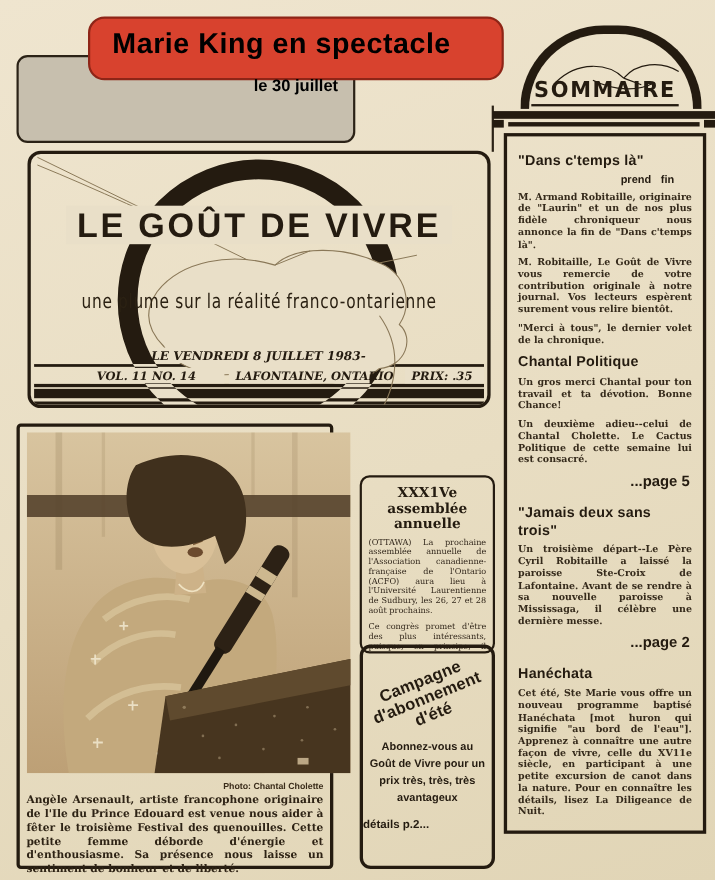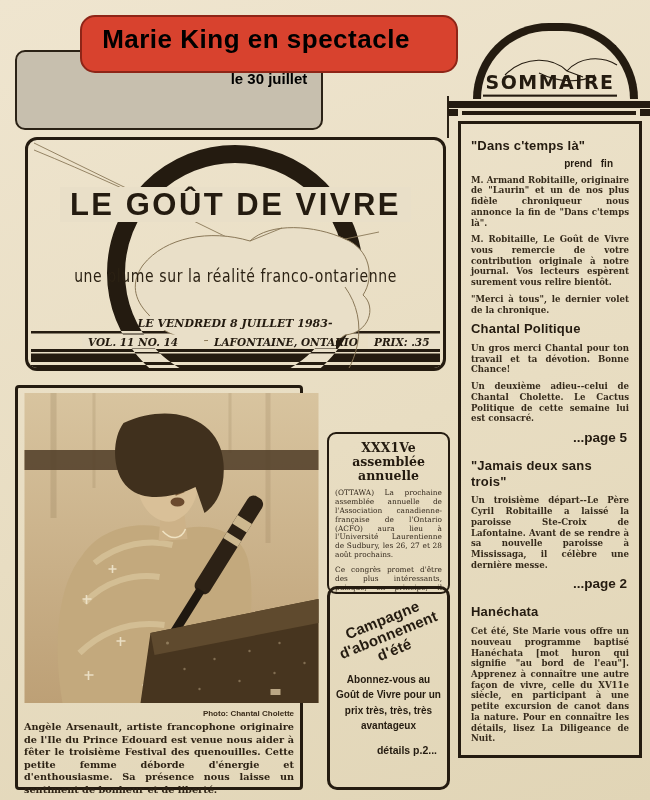--- a/index.html
+++ b/index.html
@@ -71,21 +71,21 @@
   .article-box p{font-family:"DejaVu Serif",serif;font-size:7.4px;line-height:1.2;
                  text-align:justify;margin:6px 0 0;color:#33281c;}
 
   
   .subscribe-box{position:absolute;left:327px;top:586px;width:123px;height:204px;
                  border:3px solid #241b10;border-radius:10px;box-sizing:border-box;overflow:hidden;}
   .sub-title{margin-top:22px;transform:rotate(-22deg);text-align:center;
              font-weight:800;font-size:15px;line-height:1.08;letter-spacing:.2px;}
   .sub-body{margin-top:12px;text-align:center;font-weight:800;font-size:10px;
             line-height:1.55;padding:0 5px;}
-  .sub-details{text-align:right;font-weight:800;font-size:10.5px;padding-right:10px;margin-top:10px;}
+  .sub-details{font-weight:800;font-size:10.5px;padding-right:10px;margin-top:10px;}
 </style>
 </head>
 <body>
 
 <div class="page">
 
   <div class="grey-box"></div>
 
   <div class="red-banner">
     <div class="rb1">Marie King en spectacle</div>

